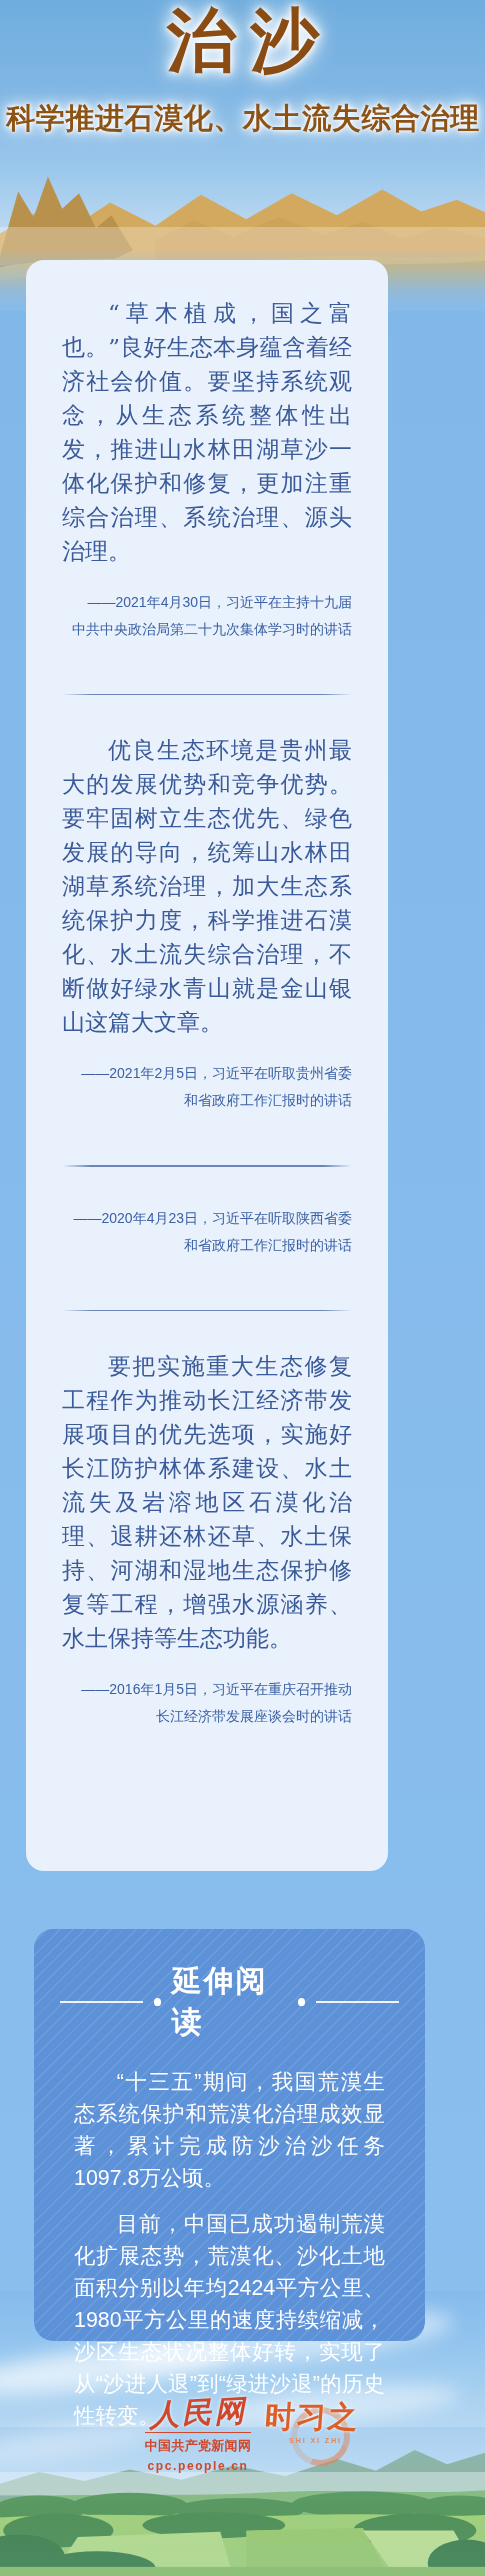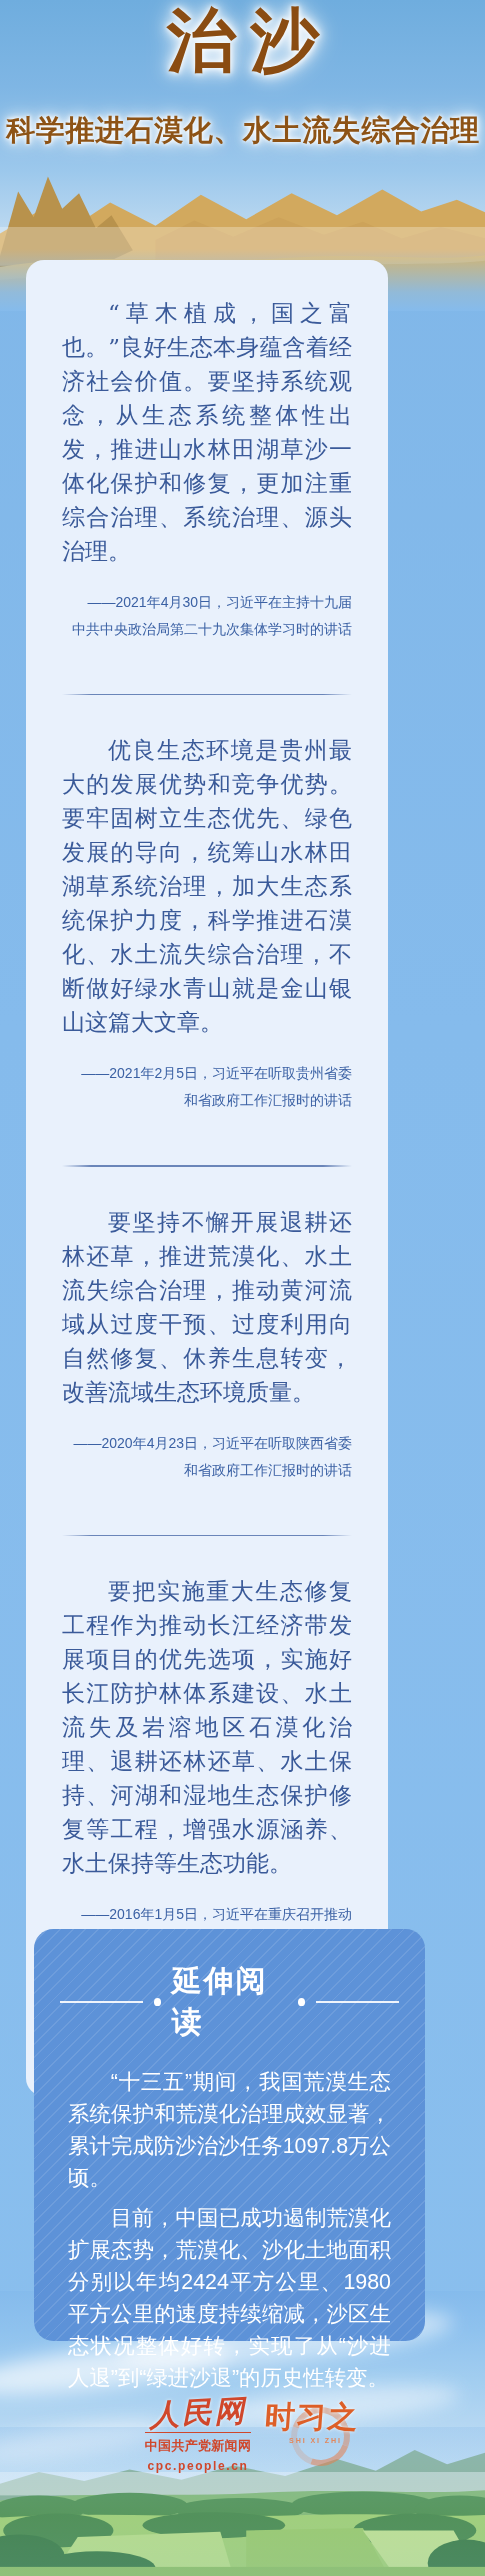--- a/index.html
+++ b/index.html
@@ -22,21 +22,21 @@
     background:linear-gradient(180deg,rgba(133,187,236,0) 0%,rgba(133,187,236,.85) 70%,#85bbec 100%);
   }
   .header-titles{position:absolute;top:0;left:0;width:486px;text-align:center;z-index:2;}
   .main-title{
     font-family:"DejaVu Serif","Liberation Serif",serif;
     font-size:69px;font-weight:bold;letter-spacing:14.3px;text-indent:14.3px;
     color:#8a4c12;line-height:1.15;
     text-shadow:0 0 5.2px #fff,0 0 10.4px #fff,0 0 17px rgba(255,255,255,.95),0 0 26px rgba(255,255,255,.8);
   }
   .sub-title{
-    margin-top:32px;
+    margin-top:20px;
     font-family:Liberation Sans, sans-serif;
     font-size:29px;font-weight:bold;letter-spacing:0.6px;
     color:#8d5316;
     text-shadow:0 0 3.9px #fff,0 0 7.8px #fff,0 0 14.3px rgba(255,255,255,.95),0 0 22px rgba(255,255,255,.8);
   }
 
   
   .quote-card{
     position:absolute;top:260px;left:26px;width:362px;z-index:3;
     background:#e9f1fc;border-radius:18px;
@@ -65,21 +65,21 @@
     padding:32px 26px 0 26px;
     background-color:#5d92d8;
     background-image:repeating-linear-gradient(135deg,rgba(255,255,255,.10) 0px,rgba(255,255,255,.10) 1.3px,rgba(255,255,255,0) 1.3px,rgba(255,255,255,0) 9px);
   }
   .ext-heading{display:flex;align-items:center;justify-content:center;gap:10.4px;color:#fff;}
   .hline{width:92px;height:1.3px;background:rgba(255,255,255,.9);}
   .hdot{width:8.4px;height:8.4px;border-radius:50%;background:#fff;}
   .htext{font-size:30px;font-weight:bold;letter-spacing:1.9px;}
   .ext-body{margin-top:23px;}
   .ext-body p{
-    margin:8px;font-size:21.4px;line-height:32px;color:#ffffff;
+    margin:14px;font-size:21.4px;line-height:32px;color:#ffffff;
     text-align:justify;text-indent:2em;font-weight:500;
   }
 
   
   .footer{
     position:absolute;bottom:0;left:0;width:486px;height:285px;z-index:1;overflow:hidden;
     background:linear-gradient(180deg,#85bbec 0%,#8fc2ee 14%,#a3cef0 32%,#bbdaf3 52%,#cfe7f7 72%,#d8ecf8 100%);
   }
   .cloud{position:absolute;background:rgba(255,255,255,.65);border-radius:50%;filter:blur(9px);}
   .cloud.c1{width:272px;height:39px;left:-39px;top:58px;transform:rotate(-7deg);}
@@ -158,21 +158,20 @@
 
     <section>
       <p class="qtext">优良生态环境是贵州最大的发展优势和竞争优势。要牢固树立生态优先、绿色发展的导向，统筹山水林田湖草系统治理，加大生态系统保护力度，科学推进石漠化、水土流失综合治理，不断做好绿水青山就是金山银山这篇大文章。</p>
       <p class="attr">——2021年2月5日，习近平在听取贵州省委
 和省政府工作汇报时的讲话</p>
     </section>
 
     <div class="divider"></div>
 
     <section>
-      <p class="qtext">要坚持不懈开展退耕还林还草，推进荒漠化、水土流失综合治理，推动黄河流域从过度干预、过度利用向自然修复、休养生息转变，改善流域生态环境质量。</p>
       <p class="attr">——2020年4月23日，习近平在听取陕西省委
 和省政府工作汇报时的讲话</p>
     </section>
 
     <div class="divider"></div>
 
     <section>
       <p class="qtext">要把实施重大生态修复工程作为推动长江经济带发展项目的优先选项，实施好长江防护林体系建设、水土流失及岩溶地区石漠化治理、退耕还林还草、水土保持、河湖和湿地生态保护修复等工程，增强水源涵养、水土保持等生态功能。</p>
       <p class="attr">——2016年1月5日，习近平在重庆召开推动
 长江经济带发展座谈会时的讲话</p>

